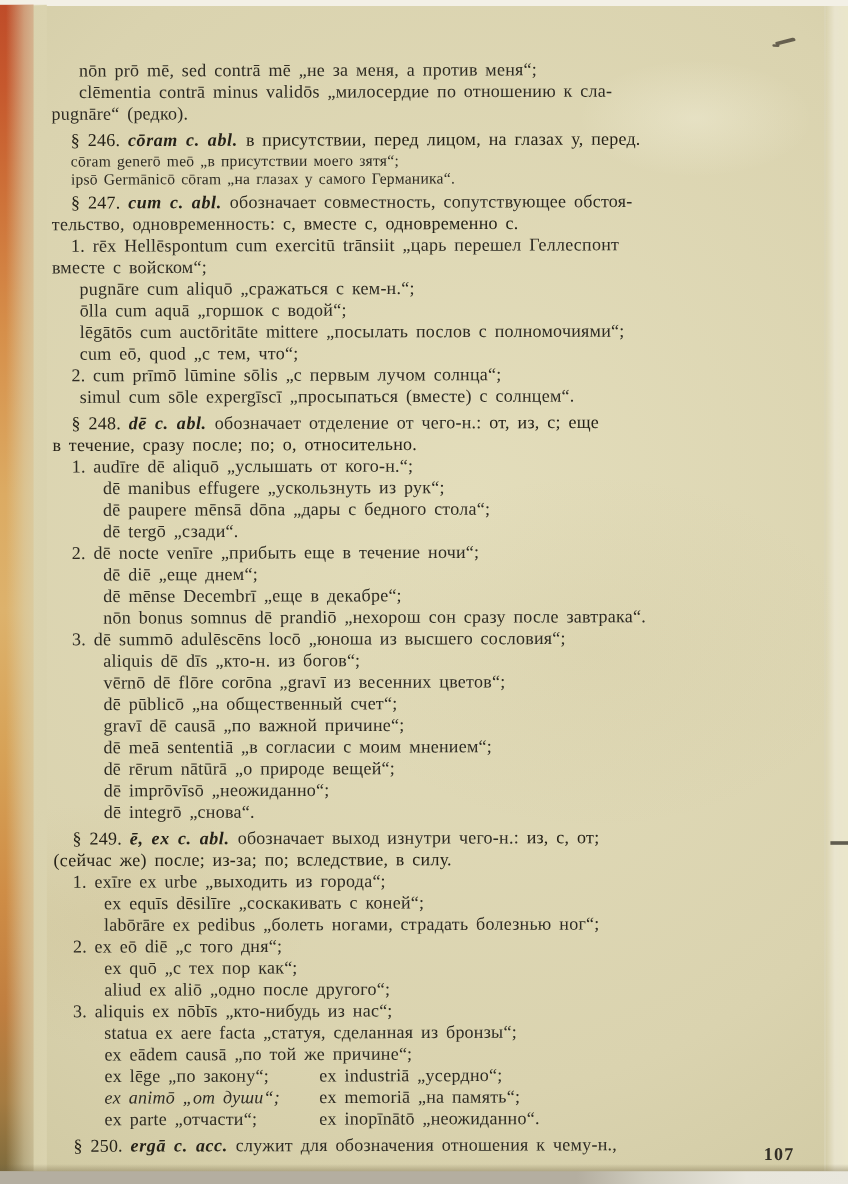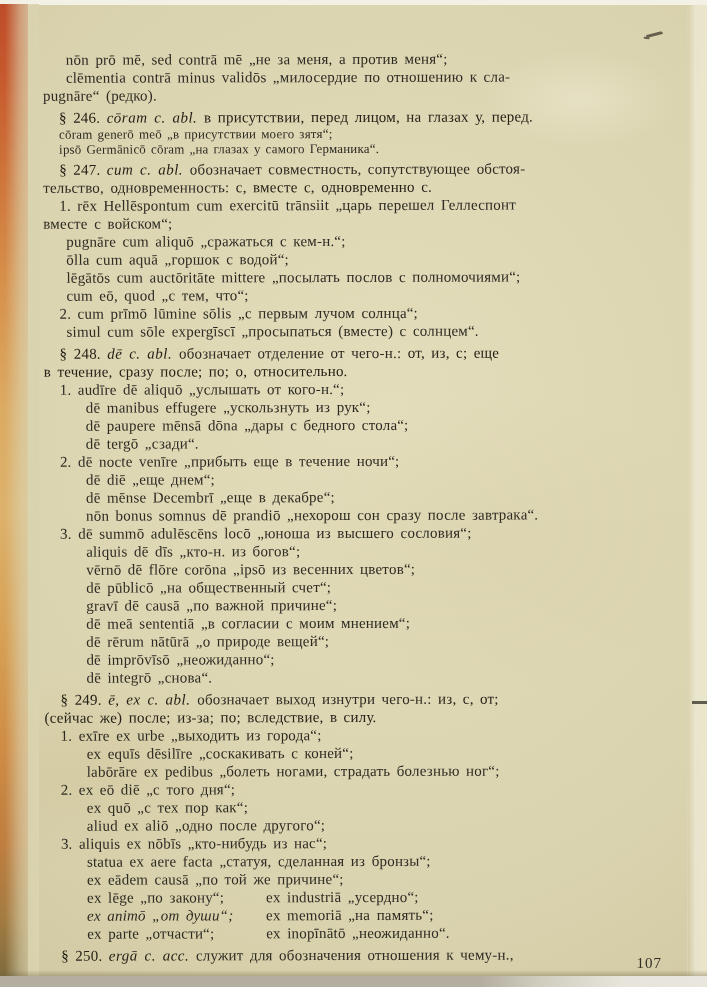--- a/index.html
+++ b/index.html
@@ -69,25 +69,25 @@
     transform: rotate(-0.15deg);
   }
   .line { white-space: nowrap; }
   .line.flush { margin-left: 0; }
   .line.para  { margin-left: 16px; }
   .line.ex1   { margin-left: 23px; }
   .line.ex2   { margin-left: 42px; }
   .line.small { font-size: 13px; line-height: 15px; word-spacing: 1.5px; }
   .line.heading { margin-top: 4px; }
   .seg-b  { font-weight: normal; color: #262218; }
-  .seg-bi { font-weight: normal; font-style: italic; color: #262218; letter-spacing: 0.5px; }
+  .seg-bi { font-weight: bold; font-style: italic; color: #262218; letter-spacing: 0.5px; }
   .col    { display: inline-block; }
   .page-number {
     position: absolute; right: 45px; bottom: 15px;
-    color: #322e26; font-size: 15px; letter-spacing: 1px;
+    color: #322e26; font-size: 15px; letter-spacing: 1px; font-weight: bold;
   }
 </style>
 </head>
 <body>
 
 <div class="scan-page">
   <div class="top-strip"></div>
   <div class="left-edge"></div>
   <div class="left-edge-fade"></div>
   <div class="right-edge"></div>
@@ -114,21 +114,21 @@
       <div class="line para main"><span class="seg-r">1. audīre dē aliquō </span><span class="seg-r">„услышать от кого-н.“;</span></div>
       <div class="line ex2 main"><span class="seg-r">dē manibus effugere </span><span class="seg-r">„ускользнуть из рук“;</span></div>
       <div class="line ex2 main"><span class="seg-r">dē paupere mēnsā dōna </span><span class="seg-r">„дары с бедного стола“;</span></div>
       <div class="line ex2 main"><span class="seg-r">dē tergō </span><span class="seg-r">„сзади“.</span></div>
       <div class="line para main"><span class="seg-r">2. dē nocte venīre </span><span class="seg-r">„прибыть еще в течение ночи“;</span></div>
       <div class="line ex2 main"><span class="seg-r">dē diē </span><span class="seg-r">„еще днем“;</span></div>
       <div class="line ex2 main"><span class="seg-r">dē mēnse Decembrī </span><span class="seg-r">„еще в декабре“;</span></div>
       <div class="line ex2 main"><span class="seg-r">nōn bonus somnus dē prandiō </span><span class="seg-r">„нехорош сон сразу после завтрака“.</span></div>
       <div class="line para main"><span class="seg-r">3. dē summō adulēscēns locō </span><span class="seg-r">„юноша из высшего сословия“;</span></div>
       <div class="line ex2 main"><span class="seg-r">aliquis dē dīs </span><span class="seg-r">„кто-н. из богов“;</span></div>
-      <div class="line ex2 main"><span class="seg-r">vērnō dē flōre corōna </span><span class="seg-r">„ipsō из весенних цветов“;</span></div>
+      <div class="line ex2 main"><span class="seg-r">vērnō dē flōre corōna </span><span class="seg-r">„gravī из весенних цветов“;</span></div>
       <div class="line ex2 main"><span class="seg-r">dē pūblicō </span><span class="seg-r">„на общественный счет“;</span></div>
       <div class="line ex2 main"><span class="seg-r">gravī dē causā </span><span class="seg-r">„по важной причине“;</span></div>
       <div class="line ex2 main"><span class="seg-r">dē meā sententiā </span><span class="seg-r">„в согласии с моим мнением“;</span></div>
       <div class="line ex2 main"><span class="seg-r">dē rērum nātūrā </span><span class="seg-r">„о природе вещей“;</span></div>
       <div class="line ex2 main"><span class="seg-r">dē imprōvīsō </span><span class="seg-r">„неожиданно“;</span></div>
       <div class="line ex2 main"><span class="seg-r">dē integrō </span><span class="seg-r">„снова“.</span></div>
       <div class="line para main heading"><span class="seg-b">§ 249. </span><span class="seg-bi">ē, ex c. abl. </span><span class="seg-r">обозначает выход изнутри чего-н.: </span><span class="seg-b">из, с, от;</span></div>
       <div class="line flush main"><span class="seg-b">(сейчас же) после; из-за; по; вследствие, в силу.</span></div>
       <div class="line para main"><span class="seg-r">1. exīre ex urbe </span><span class="seg-r">„выходить из города“;</span></div>
       <div class="line ex2 main"><span class="seg-r">ex equīs dēsilīre </span><span class="seg-r">„соскакивать с коней“;</span></div>

